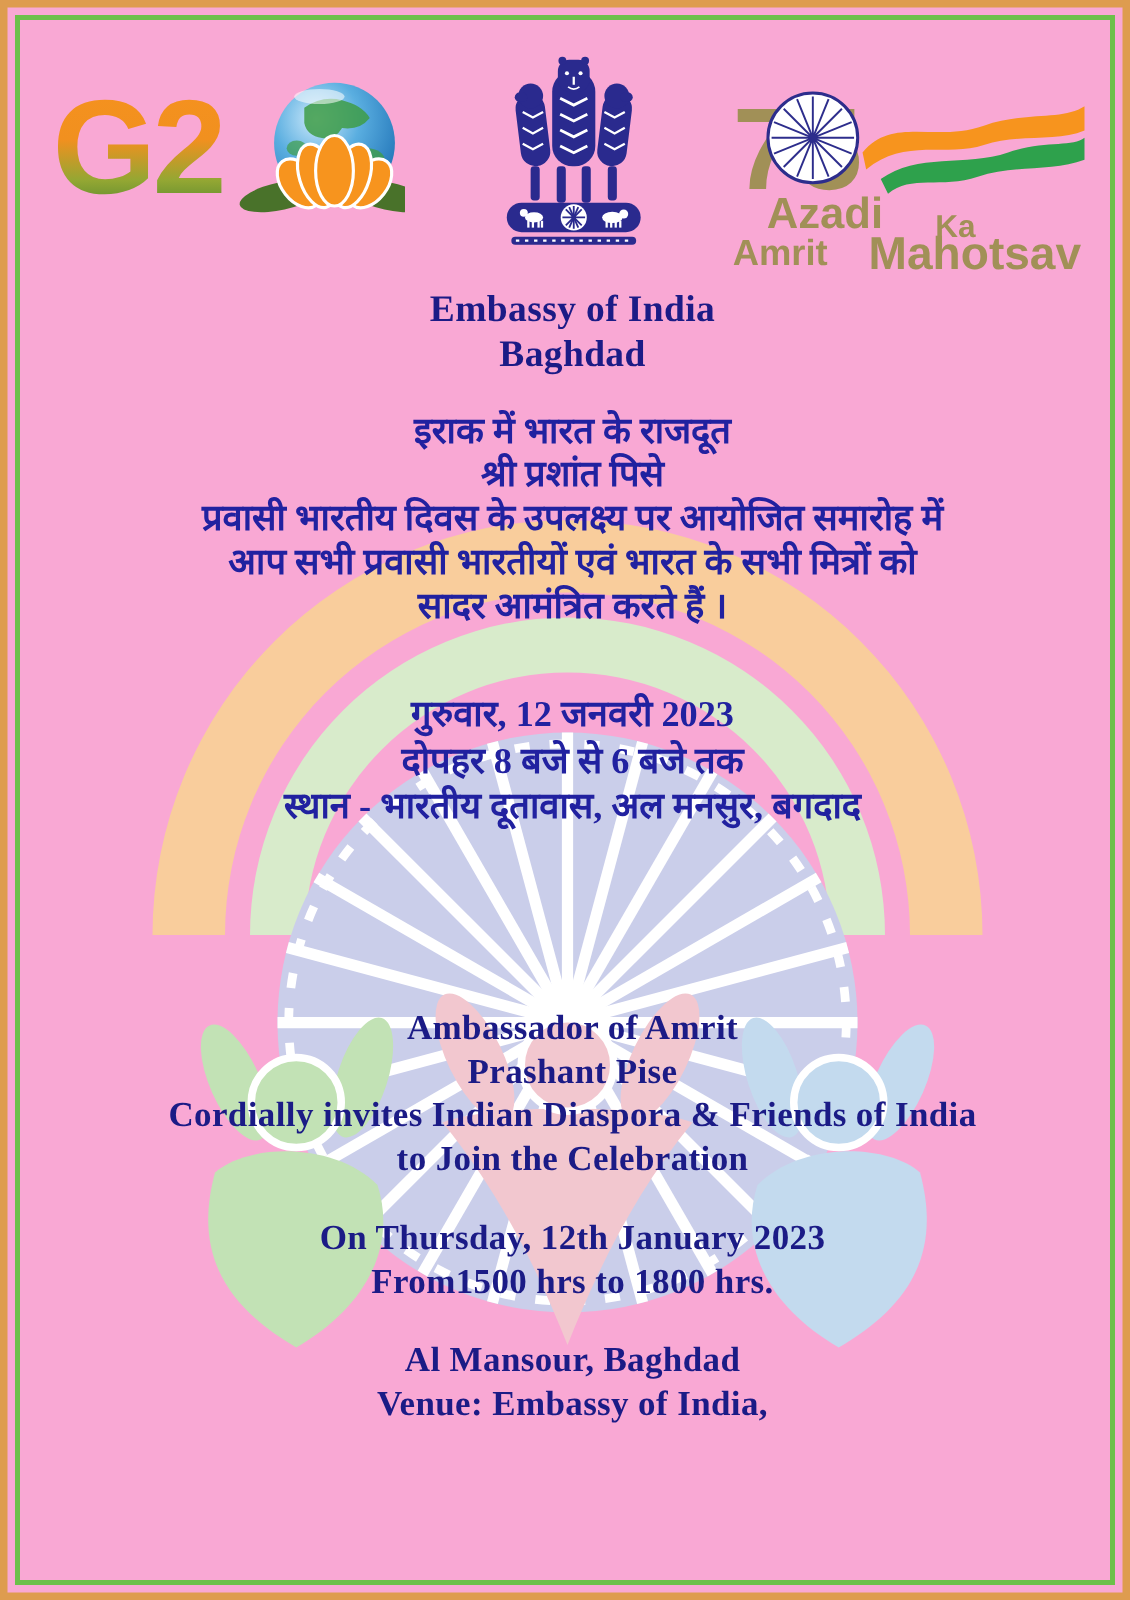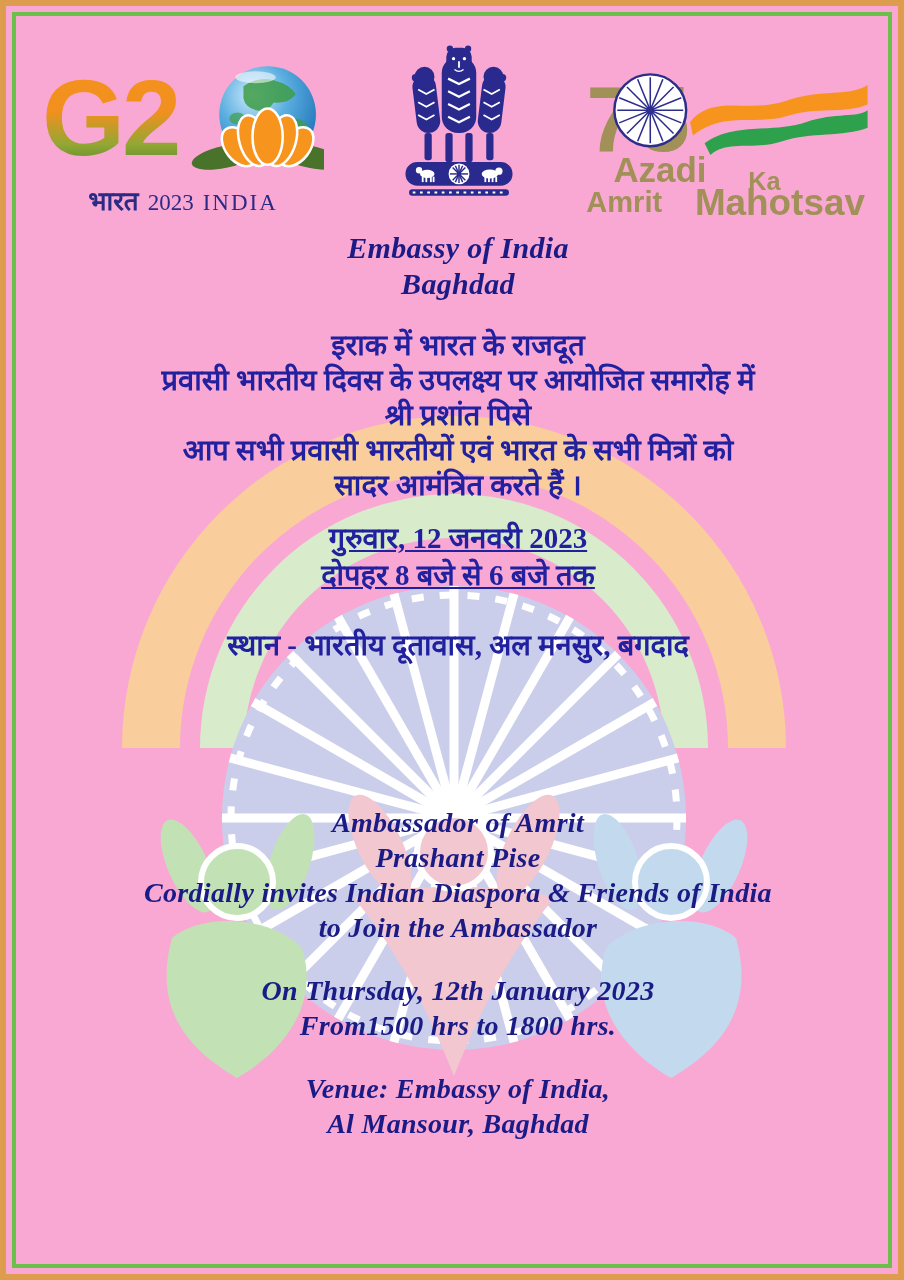--- a/index.html
+++ b/index.html
@@ -33,29 +33,28 @@
   .azadi-logo { position: absolute; left: 572px; top: 48px; }
 
   .tgroup {
     position: absolute; left: 40px; width: 824px;
     text-align: center; z-index: 4;
   }
   .tgroup div { white-space: pre; }
   .en {
     color: #1B1B86; font-weight: bold; font-size: 28px; line-height: 35px;
     letter-spacing: 0.3px;
-    font-style: italic;
   }
   .hi {
     color: #2121A0; font-weight: bold; font-size: 29px; line-height: 35px;
     font-family: "Liberation Serif", "DejaVu Sans", sans-serif;
   }
   .t-title   { top: 224px; font-size: 30px; line-height: 36px; }
   .t-hindi   { top: 322px; }
-  .t-hdate   { top: 514px; line-height: 37px; text-decoration: underline; }
+  .t-hdate   { top: 548px; line-height: 37px; }
   .t-hvenue  { top: 622px; }
   .t-occ     { top: 736px; }
   .t-amb     { top: 799px; }
   .t-edate   { top: 967px; }
   .t-evenue  { top: 1065px; }
 </style>
 </head>
 <body>
 
 <div class="page">
@@ -147,25 +146,20 @@
           <ellipse cx="266" cy="100" rx="34" ry="11" transform="rotate(12 266 100)" fill="#49722A"></ellipse>
           <g fill="#F7941E" stroke="#ffffff" stroke-width="2.5">
             <ellipse cx="196" cy="90" rx="14" ry="22" transform="rotate(-38 196 90)"></ellipse>
             <ellipse cx="252" cy="90" rx="14" ry="22" transform="rotate(38 252 90)"></ellipse>
             <ellipse cx="210" cy="84" rx="14" ry="26" transform="rotate(-17 210 84)"></ellipse>
             <ellipse cx="238" cy="84" rx="14" ry="26" transform="rotate(17 238 84)"></ellipse>
             <ellipse cx="224" cy="80" rx="15" ry="28"></ellipse>
           </g>
         </g>
       </svg>
-      <div class="g20-sub">
-        <span class="bharat">भारत</span>
-        <span class="yr">2023</span>
-        <span class="india">INDIA</span>
-      </div>
     </div>
 
     <svg class="emblem" width="118" height="180" viewBox="0 0 130 180">
       <g fill="#2A2A8E">
         <rect x="16" y="36" width="26" height="64" rx="13" transform="rotate(-7 29 68)"></rect>
         <rect x="88" y="36" width="26" height="64" rx="13" transform="rotate(7 101 68)"></rect>
         <circle cx="27" cy="38" r="11"></circle>
         <rect x="13" y="35" width="11" height="8" rx="4"></rect>
         <circle cx="103" cy="38" r="11"></circle>
         <rect x="106" y="35" width="11" height="8" rx="4"></rect>
@@ -258,47 +252,47 @@
     </svg>
   </div>
 
   <div class="tgroup t-title en">
     <div>Embassy of India</div>
     <div>Baghdad</div>
   </div>
 
   <div class="tgroup t-hindi hi">
     <div>इराक में भारत के राजदूत</div>
+    <div>श्री प्रशांत पिसे</div>
     <div>प्रवासी भारतीय दिवस के उपलक्ष्य पर आयोजित समारोह में</div>
-    <div>श्री प्रशांत पिसे</div>
     <div>आप सभी प्रवासी भारतीयों एवं भारत के सभी मित्रों को</div>
     <div>सादर आमंत्रित करते हैं ।</div>
   </div>
 
   <div class="tgroup t-hdate hi">
     <div>गुरुवार, 12 जनवरी 2023</div>
     <div>दोपहर 8 बजे से 6 बजे तक</div>
   </div>
 
   <div class="tgroup t-hvenue hi">
     <div>स्थान - भारतीय दूतावास, अल मनसुर, बगदाद</div>
   </div>
 
 
   <div class="tgroup t-amb en">
     <div>Ambassador of Amrit</div>
     <div>Prashant Pise</div>
     <div>Cordially invites Indian Diaspora &amp; Friends of India</div>
-    <div>to Join the Ambassador</div>
+    <div>to Join the Celebration</div>
   </div>
 
   <div class="tgroup t-edate en">
     <div>On Thursday, 12th January 2023</div>
     <div>From1500 hrs to 1800 hrs.</div>
   </div>
 
   <div class="tgroup t-evenue en">
+    <div>Al Mansour, Baghdad</div>
     <div>Venue: Embassy of India,</div>
-    <div>Al Mansour, Baghdad</div>
   </div>
 
   <div class="green-frame"></div>
 </div>
 
 </body></html>

